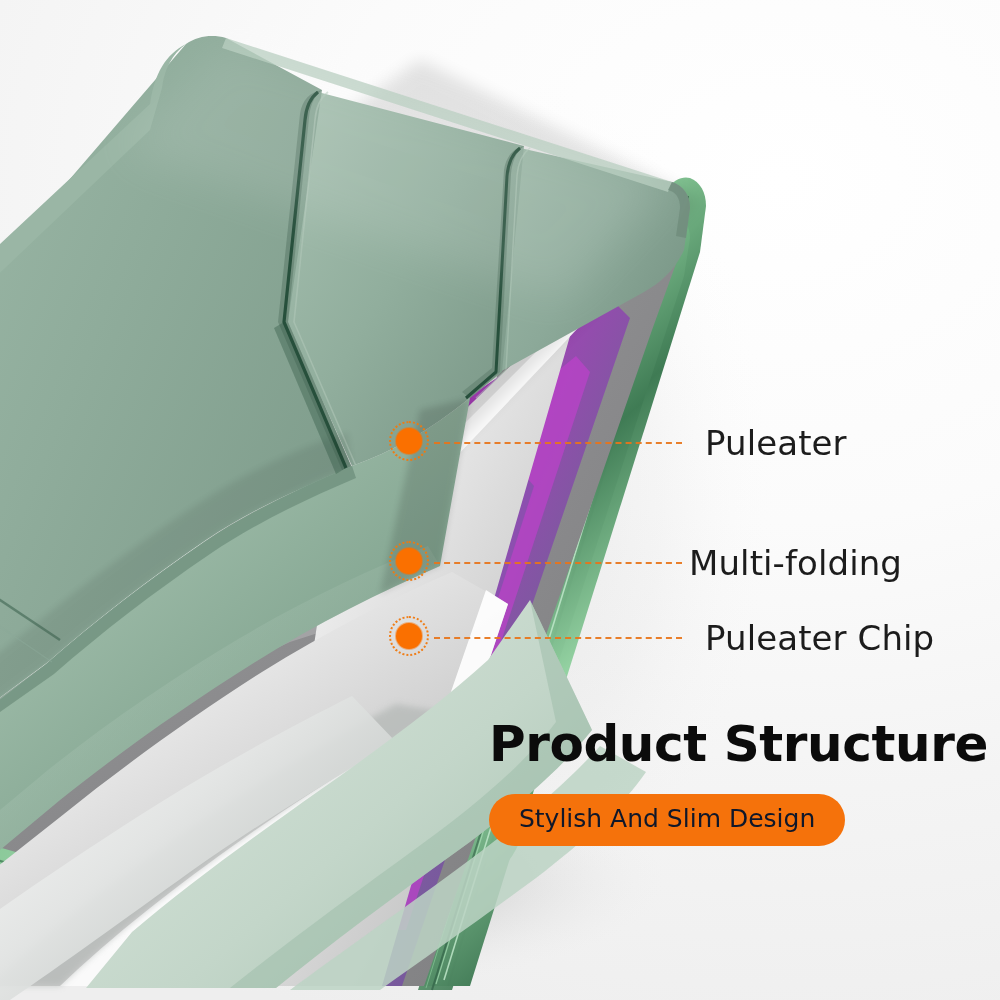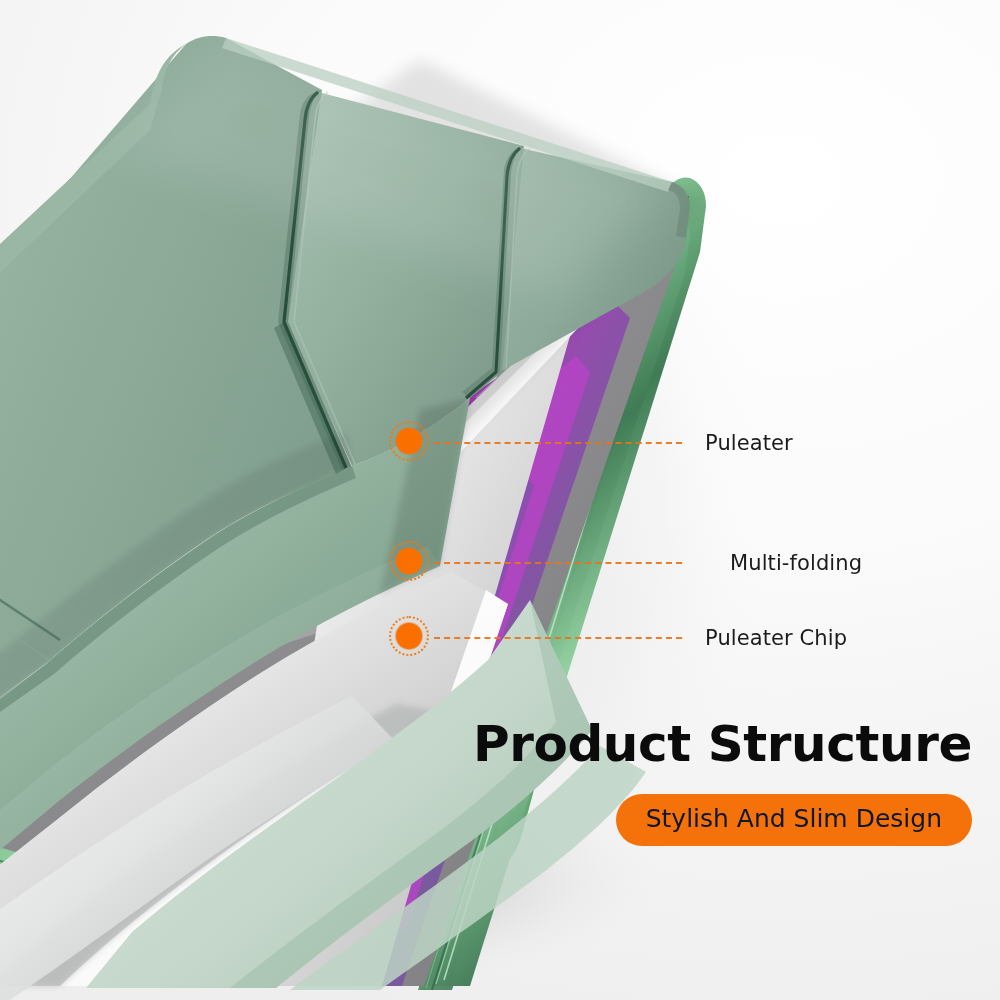--- a/index.html
+++ b/index.html
@@ -56,33 +56,32 @@
   .leader {
     position: absolute;
     height: 0;
     border-top: 2px dashed #E8751A;
     transform: translateY(-1px);
     opacity: .92;
   }
   .callout-label {
     position: absolute;
     white-space: nowrap;
-    font-size: 21px;
+    font-size: 34px;
     font-weight: 400;
     color: #1c1c1c;
     letter-spacing: .1px;
     transform: translateY(-50%);
   }
 
   
   #headline {
     position: absolute;
-    right: 28px;
+    right: 12px;
     top: 718px;
-    text-align: right;
   }
   #title {
     font-size: 50px;
     font-weight: 700;
     color: #0b0b0b;
     letter-spacing: -0.4px;
     line-height: 1.04;
     white-space: nowrap;
   }
   #badge {
@@ -537,21 +536,21 @@
       <div class="leader" style="left:434px; width:248px"></div>
       <div class="callout-label" style="left:705px">Puleater</div>
     </div>
 
     <div class="callout" style="top:563px">
       <div class="dot-wrap" style="left:411px; top:0">
         <div class="dot-ring"></div>
         <div class="dot-core"></div>
       </div>
       <div class="leader" style="left:434px; width:248px"></div>
-      <div class="callout-label" style="left:730px">Multi-folding</div>
+      <div class="callout-label" style="left:689px">Multi-folding</div>
     </div>
 
     <div class="callout" style="top:638px">
       <div class="dot-wrap" style="left:411px; top:0">
         <div class="dot-ring"></div>
         <div class="dot-core"></div>
       </div>
       <div class="leader" style="left:434px; width:248px"></div>
       <div class="callout-label" style="left:705px">Puleater Chip</div>
     </div>

